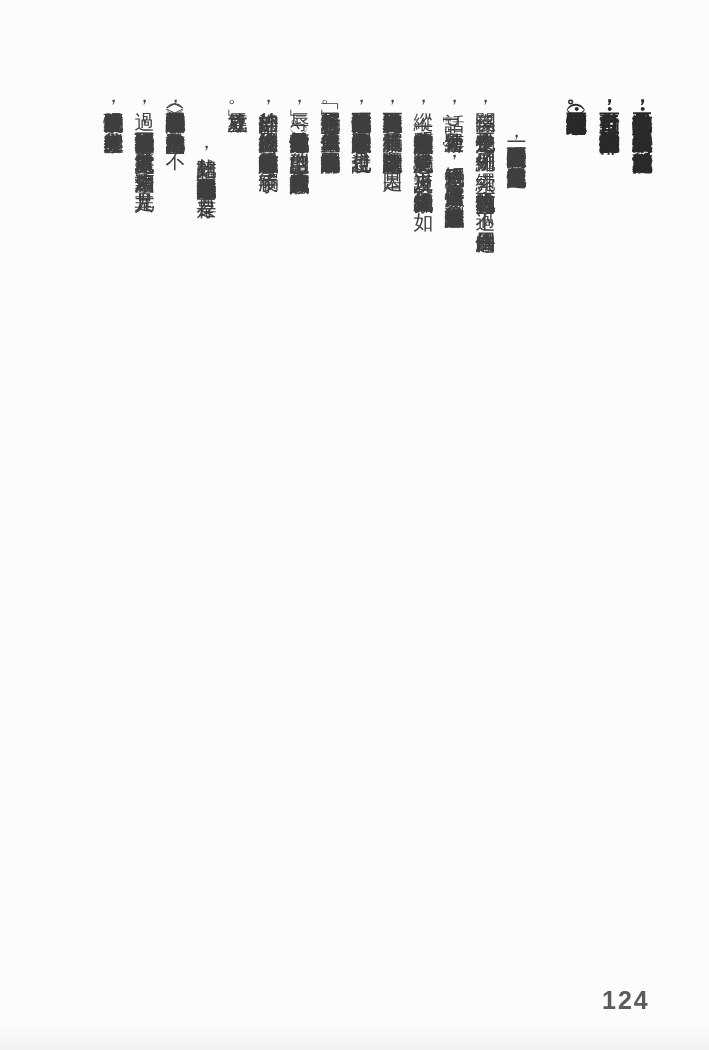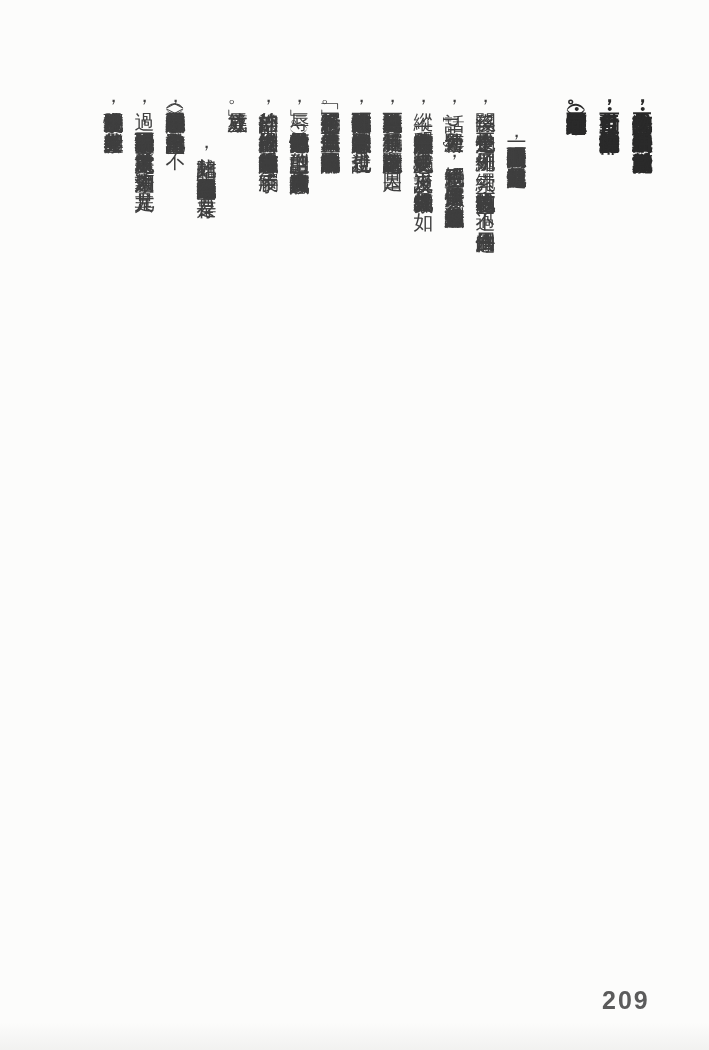--- a/index.html
+++ b/index.html
@@ -87,17 +87,17 @@
       <div class="vline">外部操控的話，則依存於操縱者的目的。唯有作者存在為讀者提供感官服務的意識，「觸手凌</div>
       <div class="vline">辱」才算成立。</div>
       <div class="vline indent-2">話雖如此，這個定義最多只是筆者根據目前成人漫畫的現狀而定義的「觸手凌辱」，要是存</div>
       <div class="vline">在〈日本觸手凌辱學會〉這種組織的話（現時點似乎不存在），肯定會引發白熱化的辯論。不</div>
       <div class="vline">過，本回筆者希望盡可能囊括最多的觸手表現，所以才盡量放寬了定義，希望追溯人類，尤其是</div>
       <div class="vline">女性跟觸手在漫畫表現上的歷史，並考察其產生的影響。</div>
     </div>
 
   </div>
 
-  <div class="page-number">209</div>
+  <div class="page-number">124</div>
 
   <div class="scan-shade"></div>
 
 </div>
 
 </body></html>

